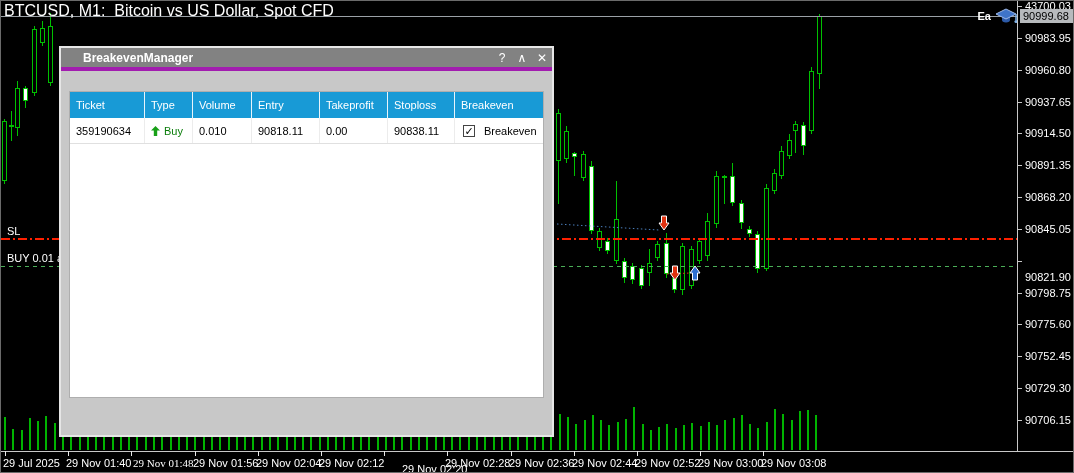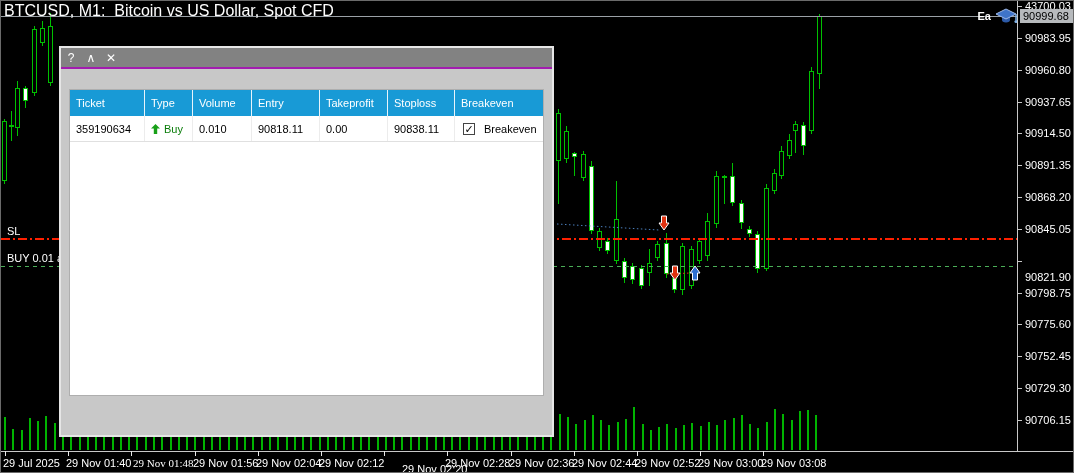--- a/index.html
+++ b/index.html
@@ -48,21 +48,21 @@
   .dlg-tabs { display:flex; align-items:flex-end; height:25px; padding-left:22px; margin-top:4px; }
   .dlg-tab {
     text-align:center; padding:4px 12px 3px; color:#000;
     border:1px solid #808080; border-bottom:none; margin-right:2px;
   }
   .dlg-tab.active {
     background:#c8c8c8; border-top:1px solid #f2f2f2; border-left:1px solid #f2f2f2;
     position:relative; top:1px; padding-top:5px;
   }
   .dlg-tab.inactive { background:#b4b4b4; }
-  .dlg-content { position:relative; width:100%; height:258px; background:#c8c8c8; border-top:2px solid #a21caf;padding-left:16px; }
+  .dlg-content { position:relative; width:100%; height:258px; background:#c8c8c8; border-top:4px solid #a21caf;padding-left:16px; }
   .grid-panel { position:absolute; left:8px; top:20px; width:475px; height:307px; background:#fff; border:1px solid #aeaeae; }
   .grid-header { display:flex; height:26px; }
   .grid-hcell {
     background:#189ad6; color:#fff; font-size:11px; line-height:26px;
     padding-left:6px; border-right:1px solid #e8f4fb; overflow:hidden; white-space:nowrap;
   }
   .grid-row { display:flex; height:26px; border-bottom:1px solid #e0e0e0; }
   .grid-cell { font-size:11px; line-height:26px; padding-left:6px; border-right:1px solid #ececec; overflow:hidden; white-space:nowrap; display:flex; align-items:center; gap:4px; }
   .buy-text { color:#0a7d0a; }
   .chk { width:12px; height:12px; background:#fff; border:1px solid #444; font-size:11px; line-height:11px; text-align:center; color:#000; margin-left:2px; }
@@ -340,20 +340,21 @@
       <div class="ta-tick" style="left: 636px;"></div>
       <div class="ta-label" style="left: 634px;">29 Nov 02:52</div>
       <div class="ta-tick" style="left: 699px;"></div>
       <div class="ta-label" style="left: 697px;">29 Nov 03:00</div>
       <div class="ta-tick" style="left: 762px;"></div>
       <div class="ta-label" style="left: 760px;">29 Nov 03:08</div>
     </div>
 
   <div id="dialog">
     <div class="dlg-titlebar">
+      <span class="dlg-title">BreakevenManager</span>
       <span class="dlg-btn">?</span>
       <span class="dlg-btn">∧</span>
       <span class="dlg-btn">✕</span>
     </div>
     <div class="dlg-content">
       <div class="grid-panel">
         <div class="grid-header">
           <div class="grid-hcell c0">Ticket</div>
           <div class="grid-hcell c1">Type</div>
           <div class="grid-hcell c2">Volume</div>

